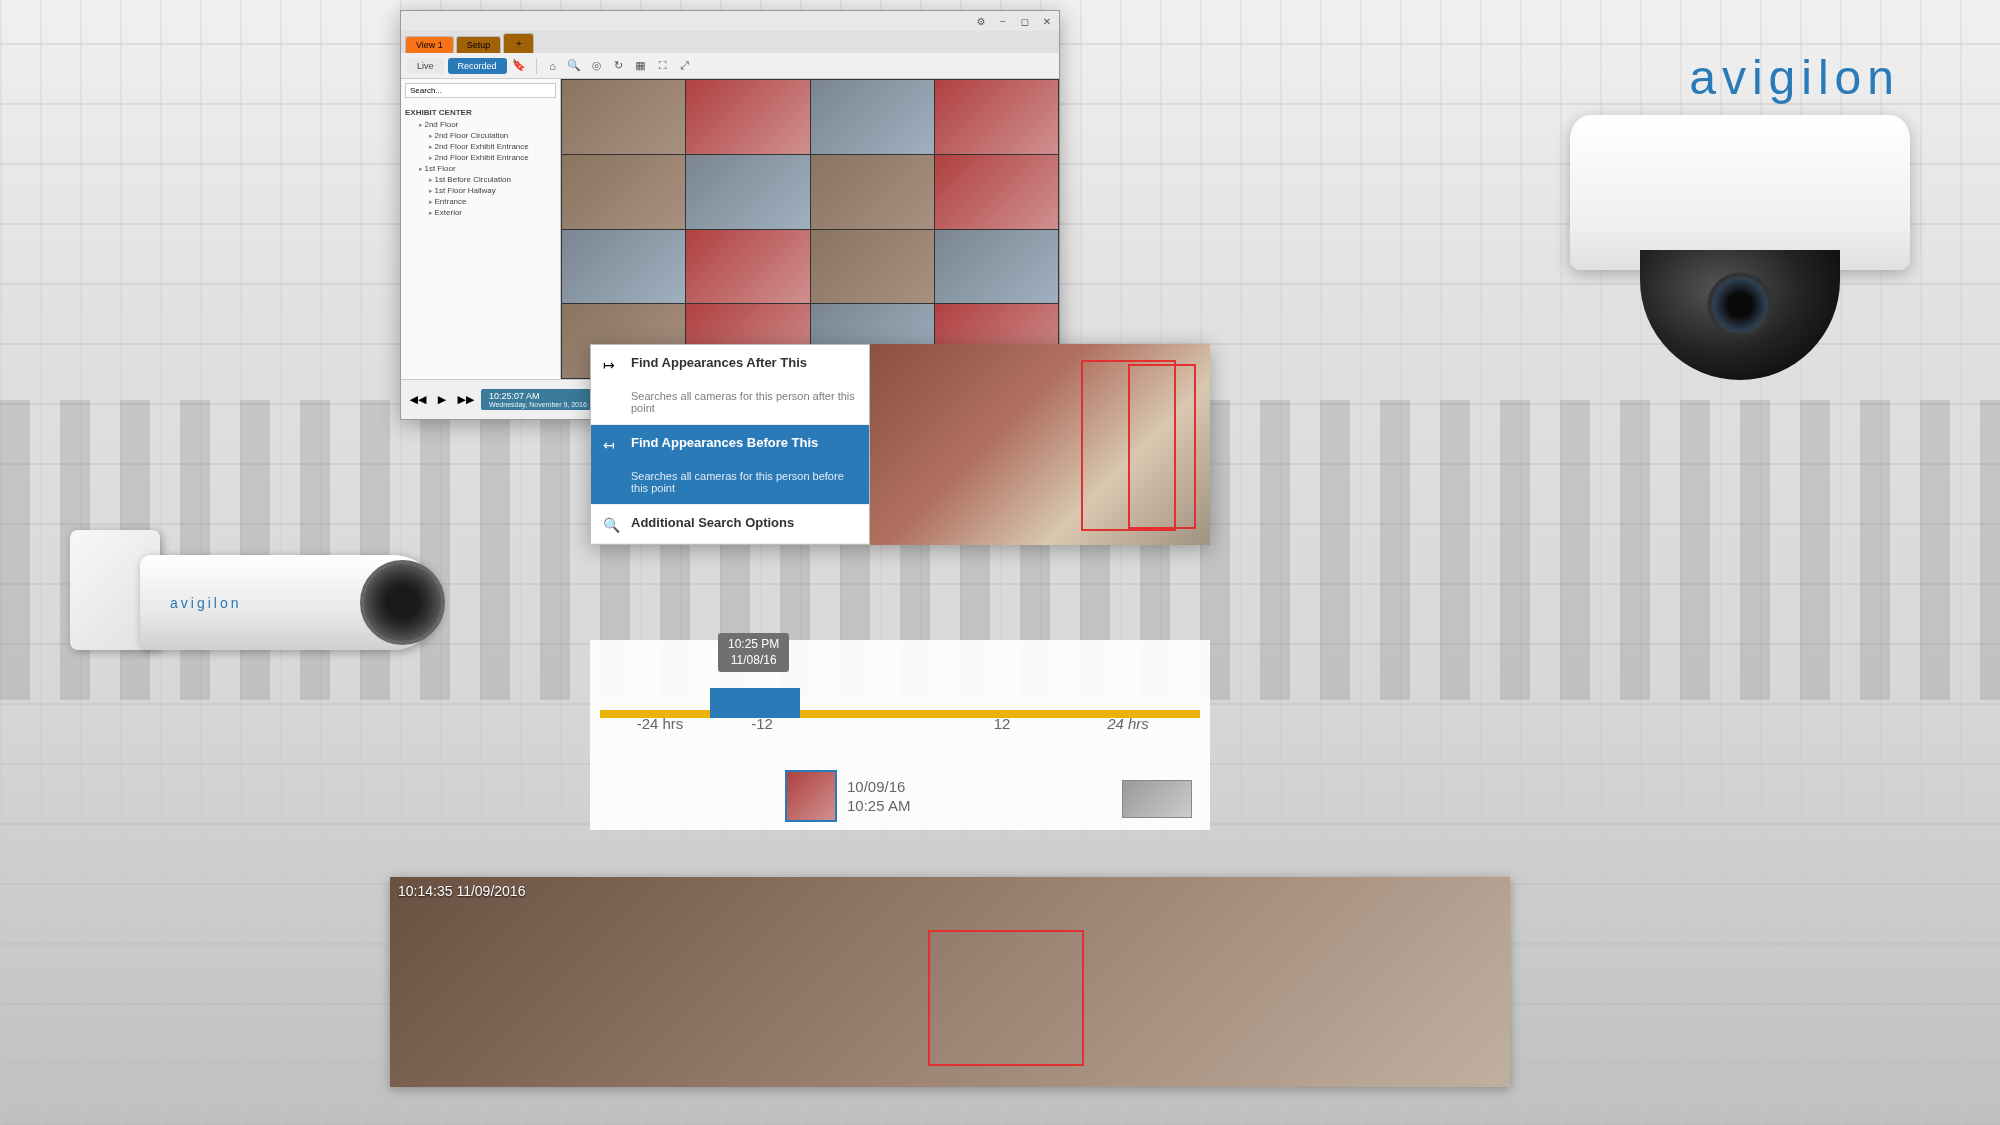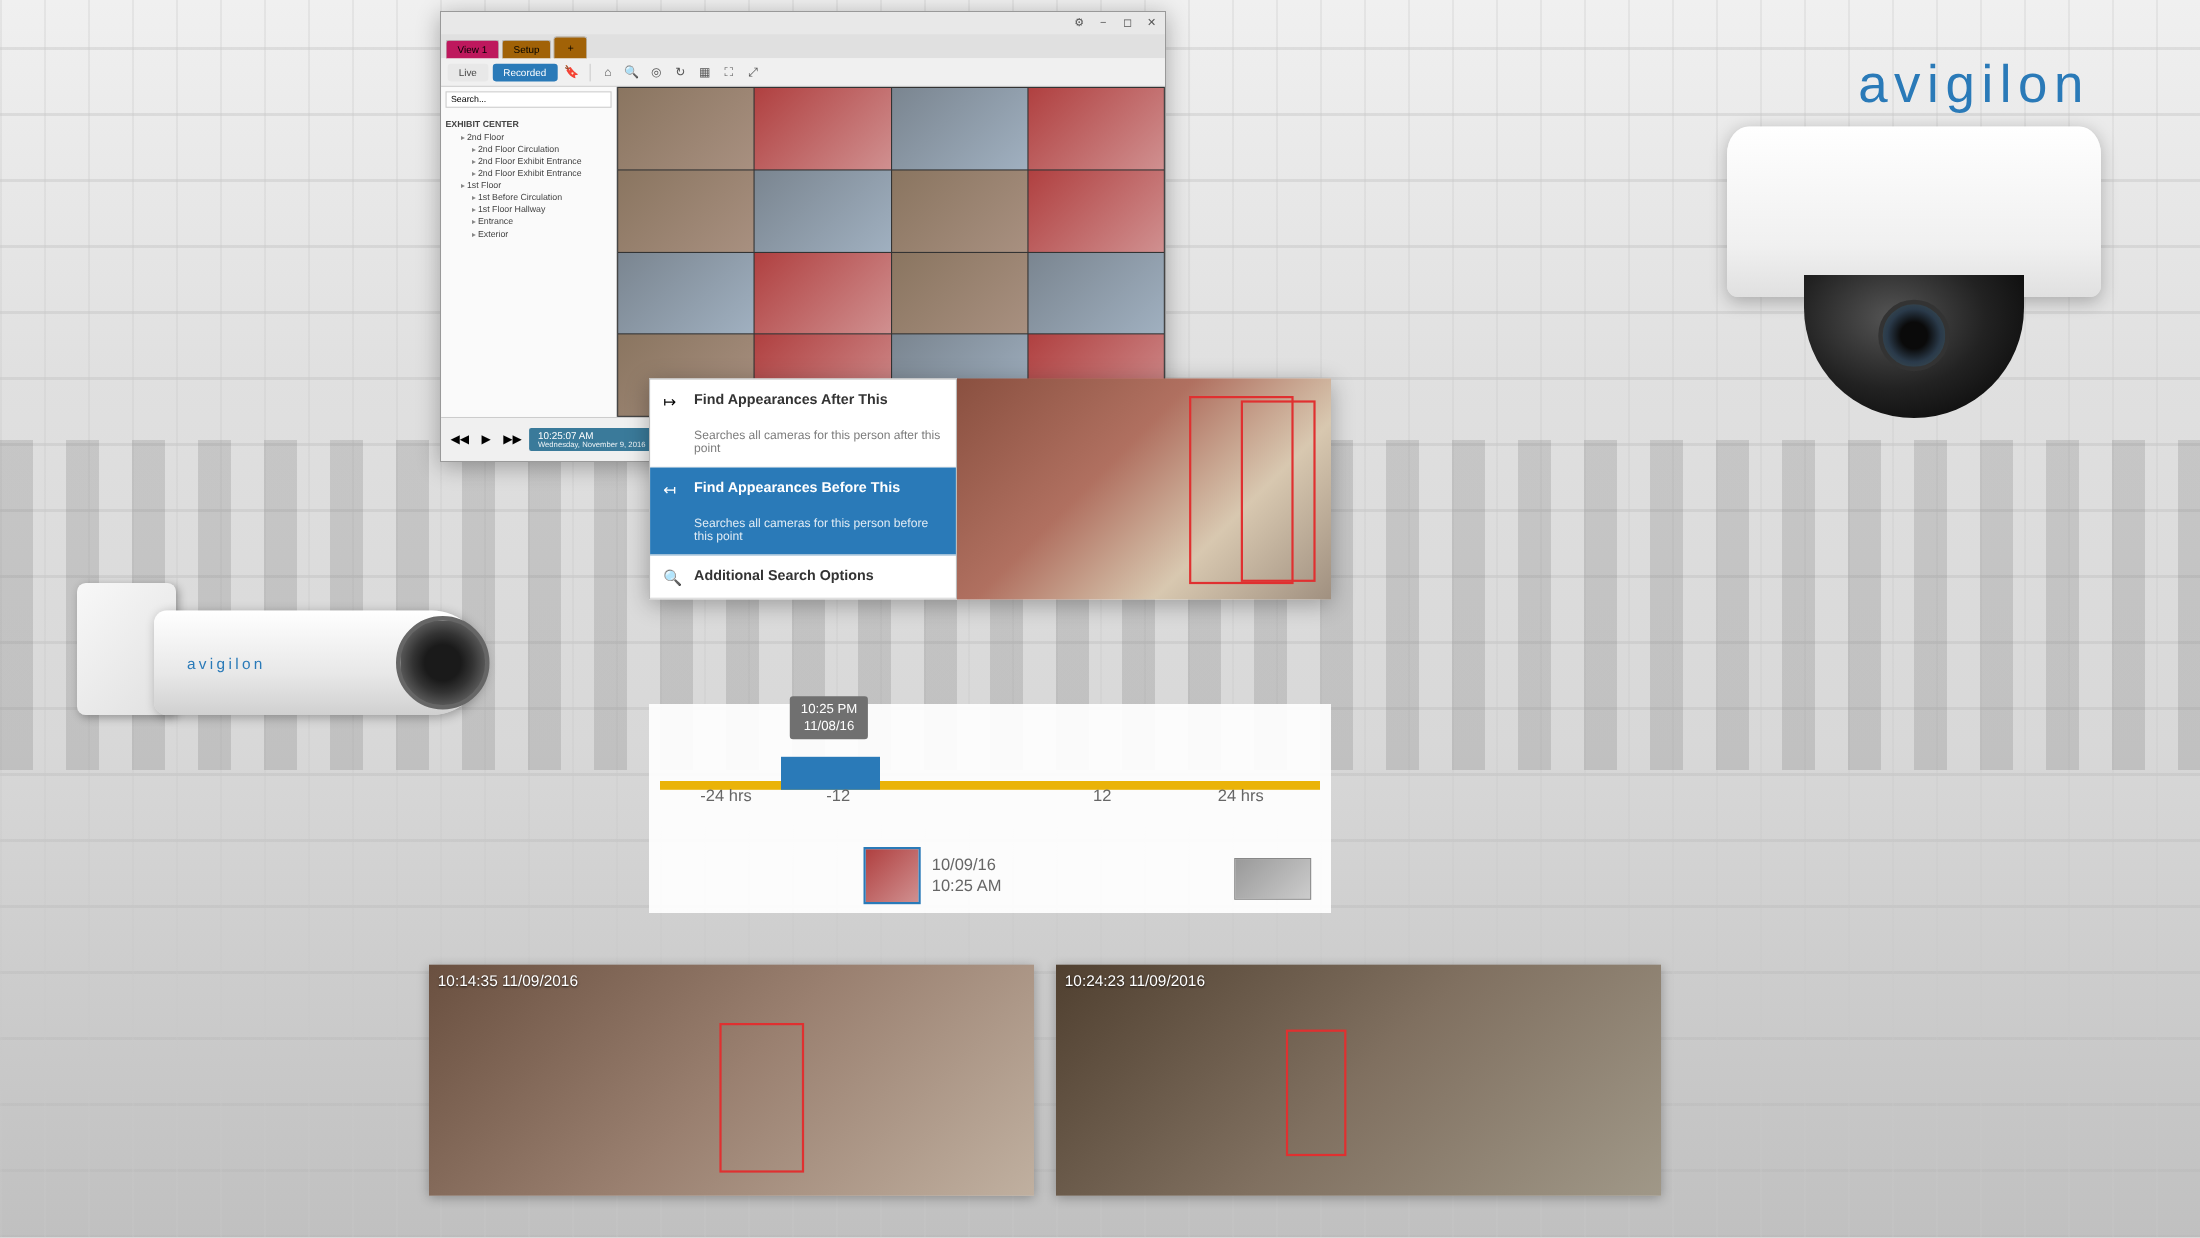--- a/index.html
+++ b/index.html
@@ -75,21 +75,21 @@
 }
 .tab {
   padding: 3px 10px;
   font-size: 9px;
   background: #a16207;
   border: 1px solid #bbb;
   border-bottom: none;
   border-radius: 3px 3px 0 0;
   cursor: pointer;
 }
-.tab.active { background: #be185d; }
+.tab.active { background: #f97316; }
 .toolbar {
   height: 26px;
   background: #f0f0f0;
   border-bottom: 1px solid #ccc;
   display: flex;
   align-items: center;
   padding: 0 6px;
   gap: 4px;
 }
 .mode-btn {
@@ -286,21 +286,21 @@
 .range-tick {
   position: absolute;
   bottom: -22px;
   font-size: 15px;
   color: #666;
   transform: translateX(-50%);
 }
 .range-tick.t1 { left: 10%; }
 .range-tick.t2 { left: 27%; }
 .range-tick.t3 { left: 67%; }
-.range-tick.t4 { left: 88%; }
+.range-tick.t4 { left: 88%; font-style: italic; }
 
 .result-anchor {
   position: absolute;
   left: 195px;
   bottom: 8px;
   display: flex;
   align-items: center;
   gap: 10px;
 }
 .result-thumb {
@@ -568,24 +568,20 @@
     </div>
   </div>
   <div class="spare-thumb"></div>
 </div>
 
 <div class="result-strip">
   <div class="result-card">
     <div class="card-stamp">10:14:35  11/09/2016</div>
     <div class="card-detect"></div>
   </div>
-  <div class="result-card">
-    <div class="card-stamp">10:24:23  11/09/2016</div>
-    <div class="card-detect"></div>
-  </div>
 </div>
 
 <div class="bullet-cam">
   <div class="bc-mount"></div>
   <div class="bc-body">
     <span class="bc-brand">avigilon</span>
     <div class="bc-lens"></div>
   </div>
 </div>
 

